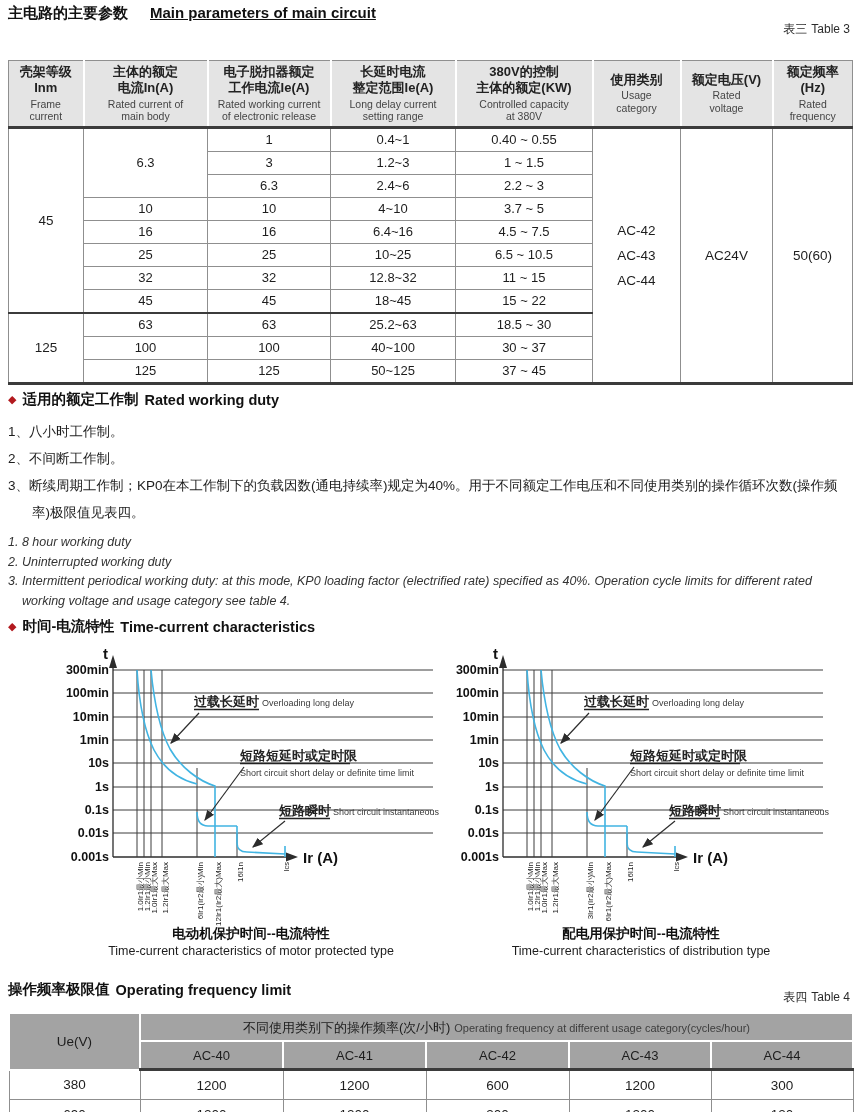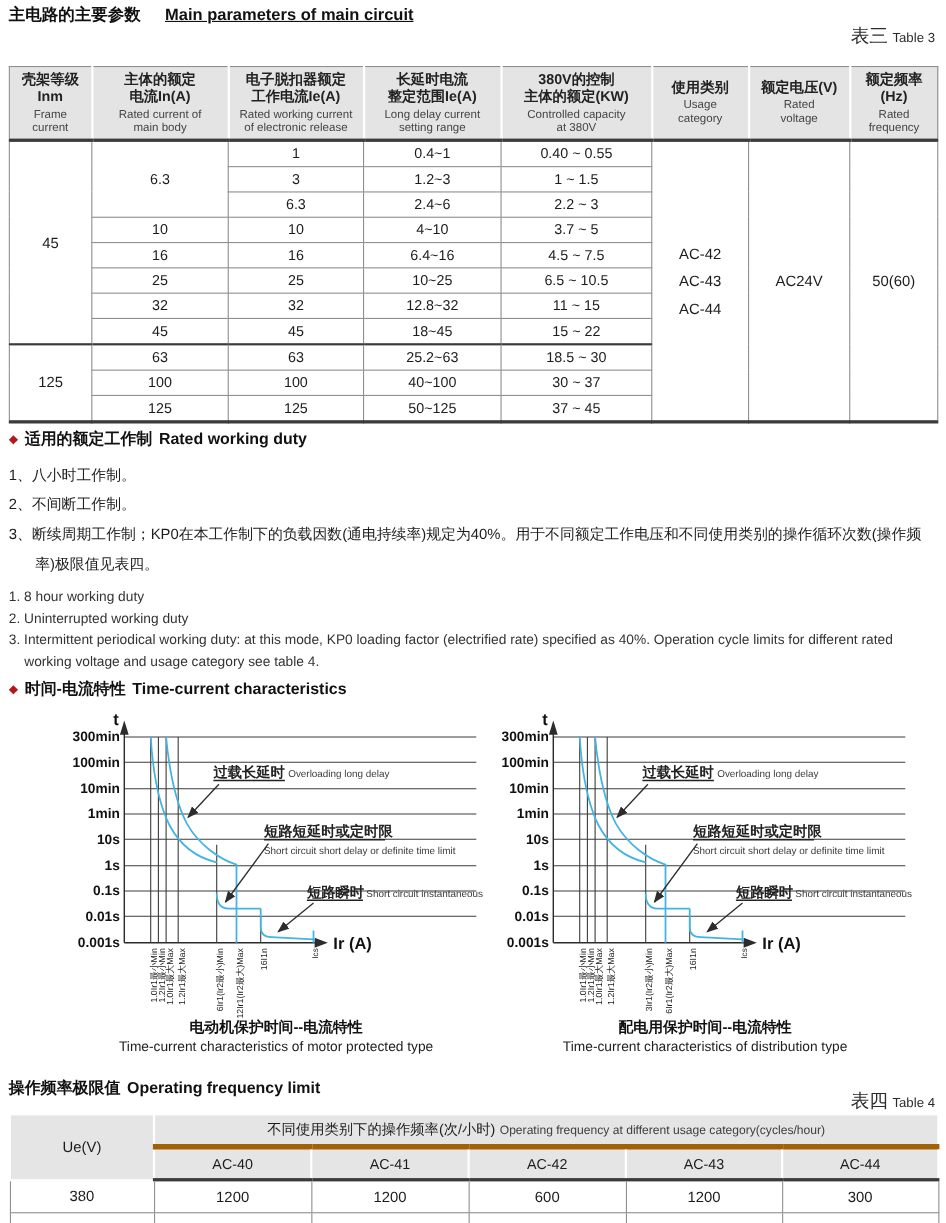--- a/index.html
+++ b/index.html
@@ -6,21 +6,21 @@
   body{
     width:860px;height:1112px;position:relative;background:#fff;
     font-family:"Liberation Sans","DejaVu Sans",sans-serif;color:#1f1f1f;
     -webkit-font-smoothing:antialiased;
   }
   .abs{position:absolute;}
   
   .doc-title{top:4px;left:8px;font-size:15px;font-weight:bold;color:#111;}
   .doc-title .en{margin-left:22px;text-decoration:underline;}
   .tbl-tag{font-size:12px;color:#2b2b2b;}
-  .tbl-tag .zh{font-size:17px;margin-right:4px;}
+  .tbl-tag .zh{font-size:12px;margin-right:4px;}
   .tag3{top:21px;right:10px;}
   .tag4{top:989px;right:10px;}
   .section-title{font-weight:bold;font-size:14.5px;color:#111;display:flex;align-items:center;}
   .diamond{color:#b2191e;font-size:11px;margin-right:6px;}
   .section-title .en{margin-left:6px;}
   
   table{border-collapse:collapse;table-layout:fixed;}
   .t3{top:60px;left:8px;width:844px;border:1px solid #8f8f8f;border-bottom:3px solid #3b3b3b;padding-left:17px;}
   .t3 th{
     background:#e4e4e4;border-left:2px solid #fff;border-bottom:3px solid #3b3b3b;
@@ -33,35 +33,35 @@
     border:1px solid #8f8f8f;text-align:center;font-size:13px;color:#1d1d1d;
     height:22px;padding:0 2px;
   }
   .t3 tr.sep td{border-top:2px solid #3b3b3b;}
   .t3 .tall{font-size:13.5px;}
   .usage-line{line-height:25px;}
   
   .duty{top:390px;left:8px;width:846px;}
   .duty .section-title{margin-bottom:9px;}
   .zh-item{font-size:13.5px;line-height:27px;color:#1d1d1d;padding-left:24px;text-indent:-24px;}
-  .en-list{margin-top:7px;}
+  .en-list{margin-top:7px;font-style:italic;}
   .en-item{font-size:12.5px;line-height:19.5px;color:#333;padding-left:14px;text-indent:-14px;}
   
   .tcc-title{top:617px;left:8px;}
   .chartL{top:640px;left:55px;}
   .chartR{top:640px;left:445px;}
   svg text{font-family:"Liberation Sans","DejaVu Sans",sans-serif;}
   
   .freq-title{top:980px;left:8px;}
   .t4{top:1012px;left:8px;width:844px;border:1px solid #999;border-bottom:3px solid #3b3b3b;}
-  .t4 th{background:#e5e5e5;border:2px solid #fff;font-weight:normal;padding:2px;}
+  .t4 th{background:#a3a3a3;border:2px solid #fff;font-weight:normal;padding:2px;}
   .t4 .ue{font-size:13.5px;color:#1d1d1d;}
   .t4 .ghzh{font-size:13px;color:#1d1d1d;}
   .t4 .ghen{font-size:11px;color:#3d3d3d;margin-left:4px;}
-  .t4 .cat{font-size:13px;color:#1d1d1d;height:22px;border-top:5px solid #a16207;text-align:center;}
+  .t4 .cat{font-size:13px;color:#1d1d1d;height:22px;border-top:1px solid #a16207;text-align:center;}
   .t4 td{border:1px solid #8f8f8f;text-align:center;font-size:13.5px;color:#1d1d1d;height:26px;}
   .t4 thead tr:last-child th{border-bottom:3px solid #3b3b3b;}
   .t4 .gh{height:22px;}
 </style>
 </head>
 <body>
 
 <div class="abs doc-title">
   <span>主电路的主要参数</span><span class="en">Main parameters of main circuit</span>
 </div>

